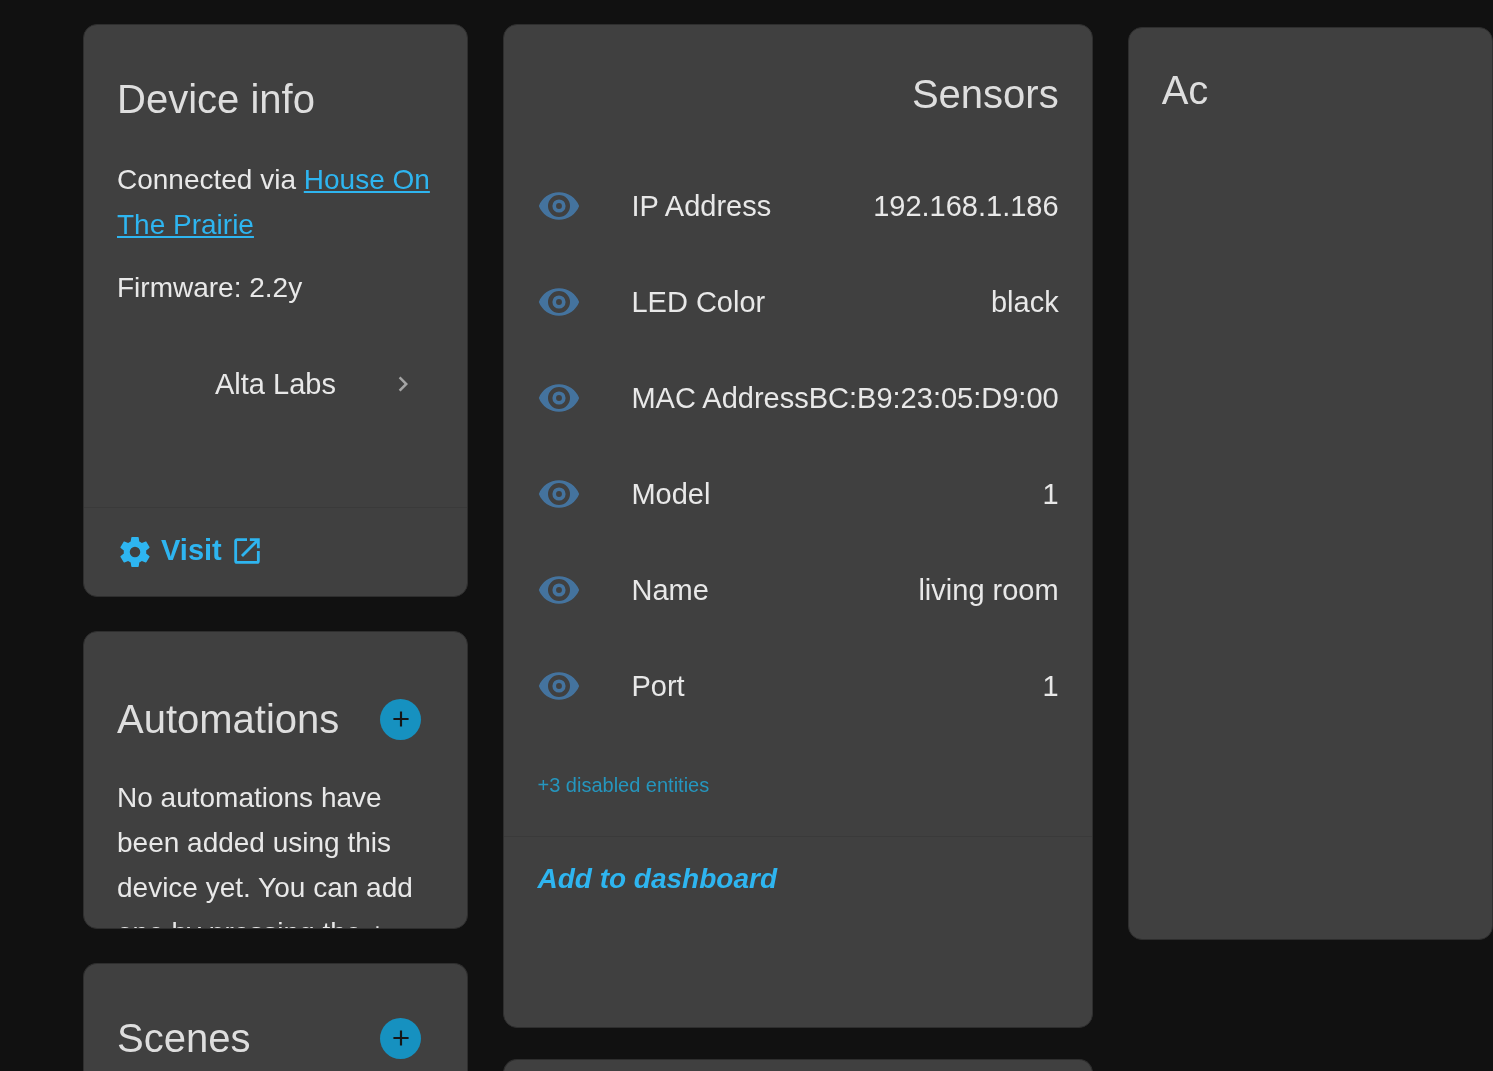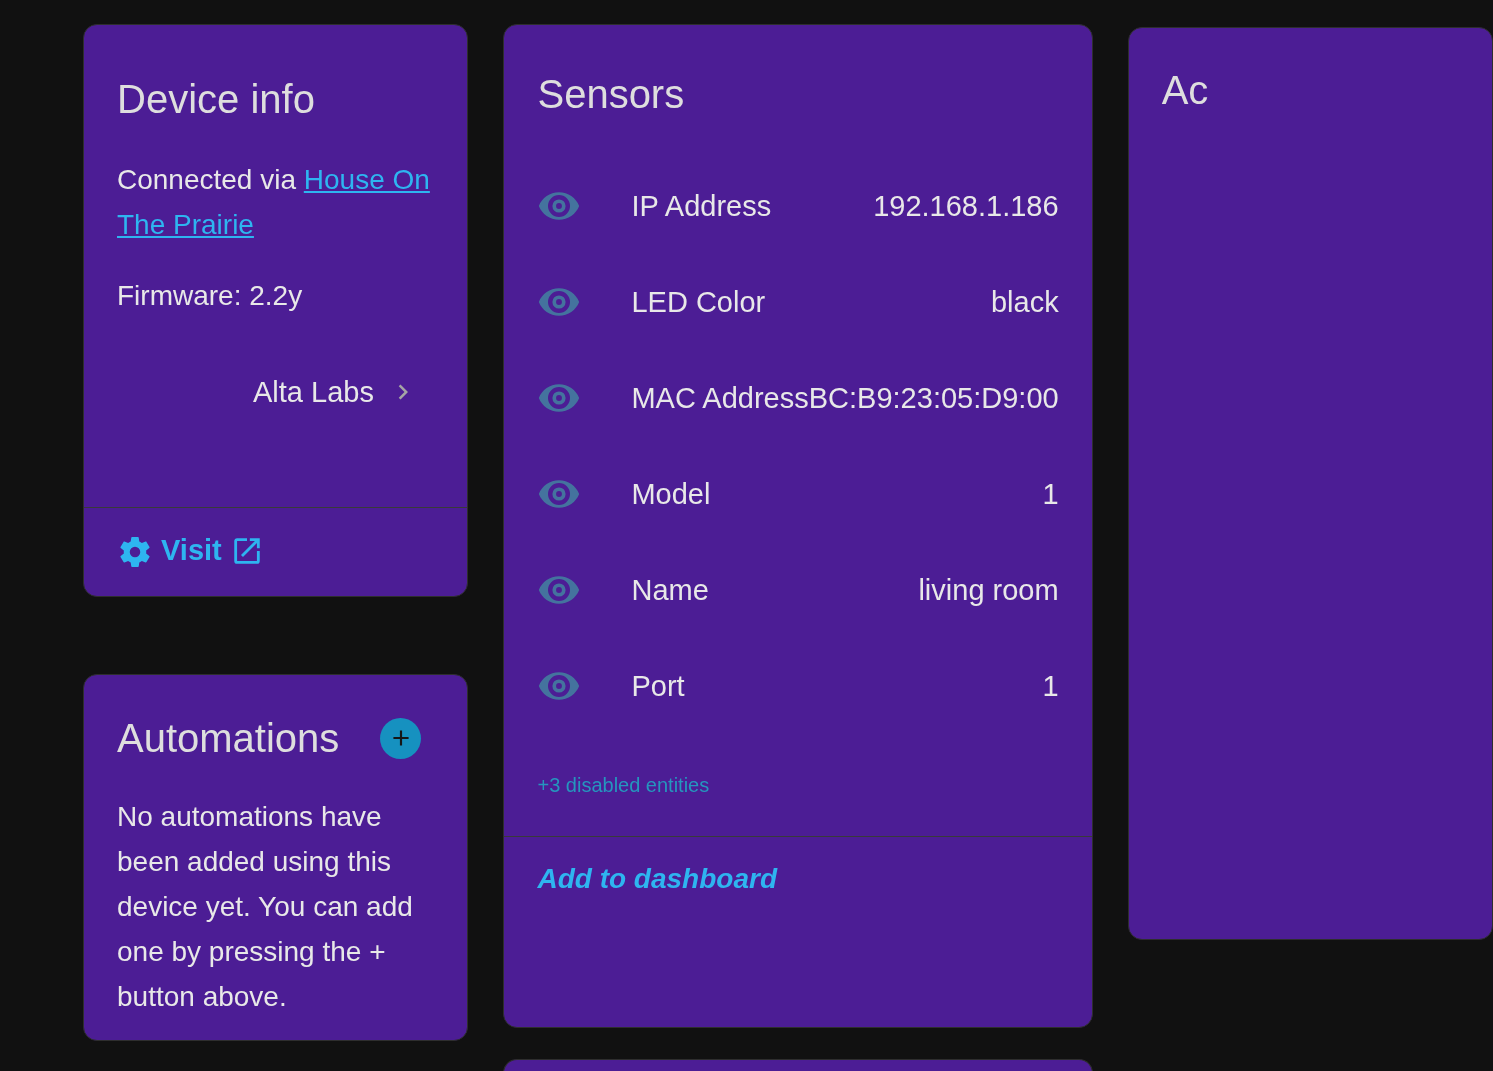--- a/index.html
+++ b/index.html
@@ -17,21 +17,21 @@
     gap: 35px;
     padding: 24px 0 0 83px;
     align-items: flex-start;
   }
   .col { display: flex; flex-direction: column; }
   .col-left  { width: 633px; gap: 34px; }
   .col-mid   { width: 630px; gap: 31px; }
   .col-right { width: 600px; margin-top: 3px; }
 
   .card {
-    background: #4c1d95;
+    background: #404040;
     border: 1px solid #2e2e2e;
     border-radius: 14px;
     overflow: hidden;
   }
   .card-title {
     font-size: 40px;
     font-weight: 400;
     color: #dedede;
     line-height: 48px;
     margin: 0;
@@ -45,36 +45,36 @@
     color: #999999;
     font-size: 28px;
     line-height: 45px;
     margin: 0 0 26px 0;
   }
   .info-line {
     font-size: 28px;
     line-height: 45px;
     margin: 0;
   }
-  .connected-line { margin-bottom: 26px; }
+  .connected-line { margin-bottom: 18px; }
   a.text-link {
     color: #2eb5f0;
     text-decoration: underline;
     cursor: pointer;
   }
   .integration-row {
     margin-top: 46px;
     height: 56px;
     display: flex;
     align-items: center;
     padding-left: 98px;
     padding-right: 16px;
     cursor: pointer;
   }
-  .integration-name { font-size: 29px; color: #e8e8e8; margin-left: 38px; }
+  .integration-name { font-size: 29px; color: #e8e8e8; }
   .integration-row .spacer { flex: 1; }
   .chevron-icon svg { display: block; }
 
   .card-divider { border-top: 1px solid #3a3a3a; }
 
   .visit-row {
     display: flex;
     align-items: flex-start;
     padding: 26px 33px;
     gap: 8px;
@@ -101,35 +101,35 @@
     background: #1691c0;
     border: none;
     display: flex;
     align-items: center;
     justify-content: center;
     cursor: pointer;
     padding: 0;
     flex: none;
   }
   .fab-add svg { display: block; }
-  .automations-card { height: 367px; padding: 39px 33px 0 33px; margin-top: 43px; }
+  .automations-card { height: 298px; padding: 63px 33px 0 33px; }
   .empty-text {
     margin: 32px 0 0 0;
     font-size: 28px;
     line-height: 45px;
     color: #e8e8e8;
     max-width: 578px;
   }
   .scenes-card { height: 110px; padding: 50px 33px 0 33px; border-bottom: none;
                  border-bottom-left-radius: 0; border-bottom-right-radius: 0; }
 
   
   .sensors-card { height: 1004px; display: flex; flex-direction: column; }
   .sensors-body { padding: 45px 33px 0 33px; }
-  .sensors-body .card-title { margin-bottom: 40px; }
+  .sensors-body .card-title { margin-bottom: 40px; text-align: right; }
   .sensor-row {
     height: 96px;
     display: flex;
     align-items: center;
     cursor: pointer;
   }
   .eye-icon { width: 44px; flex: none; display: flex; align-items: center; }
   .eye-icon svg { display: block; }
   .sensor-label {
     margin-left: 50px;

